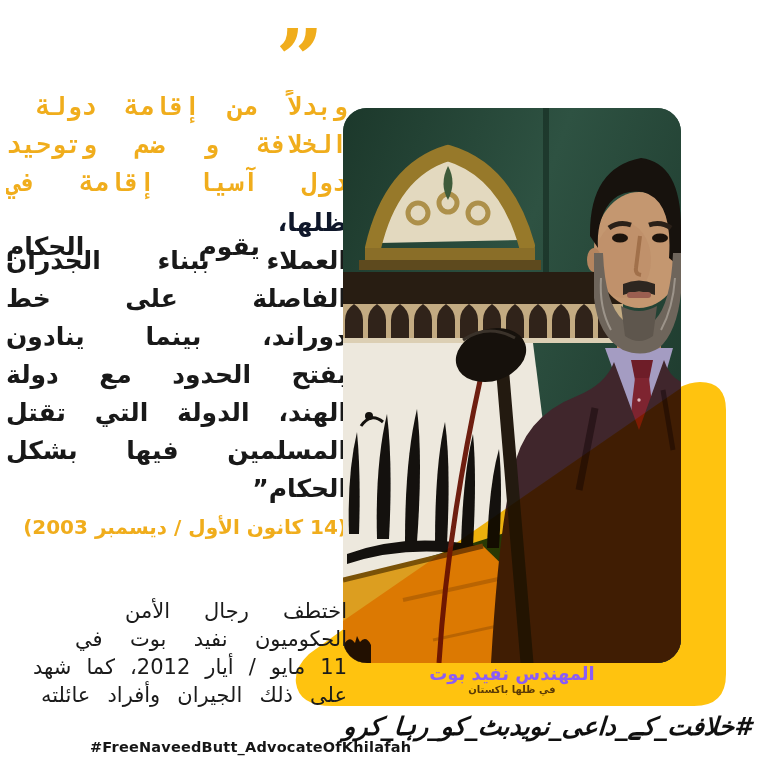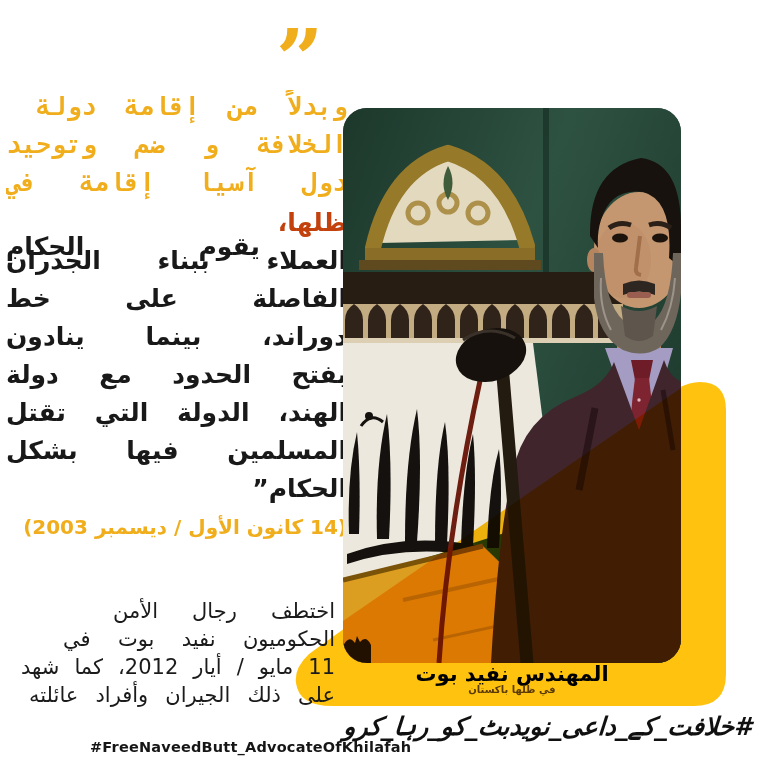--- a/index.html
+++ b/index.html
@@ -20,44 +20,44 @@
     color:#191919;font-weight:bold;
   }
   .qline{
     font-size:25px;line-height:38px;height:38px;overflow:hidden;
     text-align:justify;text-align-last:justify;white-space:nowrap;
   }
   .qline.gold{color:#F0AD1C;font-family:Liberation Mono, monospace;}
   .qline.first{padding-left:30px;}
   .qline.last{text-align-last:right;white-space:normal;}
   .line4{display:flex;direction:rtl;justify-content:space-between;font-size:25px;line-height:38px;height:38px;}
-  .line4 .g4{color:#c2410c;}
+  .line4 .g4{color:#0f172a;}
   .line4 .b4{flex:1 1 auto;display:block;margin-right:18px;color:#191919;
     text-align:justify;text-align-last:justify;margin-top:24px;}
   .date-line{
     position:absolute;left:6px;top:510px;width:341px;direction:rtl;
     color:#F0AD1C;font-weight:bold;font-size:20px;text-align:right;line-height:34px;
   }
   
   .photo-frame{
     position:absolute;left:343px;top:108px;width:338px;height:555px;
     border-radius:24px;overflow:hidden;background:#24443A;
   }
   .photo-frame svg{display:block;}
   
   .caption{
     position:absolute;left:343px;top:664px;width:338px;direction:rtl;
     text-align:center;color:#4A2E04;
   }
-  .caption .c1{font-size:21px;font-weight:bold;line-height:20px;color:#000000;}
+  .caption .c1{font-size:18px;font-weight:bold;line-height:20px;color:#8b5cf6;}
   .caption .c2{font-size:10px;font-weight:bold;line-height:11.5px;color:#5A3A06;}
   .caption .c3{font-size:10px;font-weight:bold;line-height:11.5px;color:#5A3A06;}
   
   .kidnap{
-    position:absolute;left:21px;top:597px;width:314px;direction:rtl;
+    position:absolute;left:33px;top:597px;width:314px;direction:rtl;
     color:#1b1b1b;font-size:21px;
   }
   .kline{
     line-height:28px;height:28px;overflow:hidden;white-space:nowrap;
     text-align:justify;text-align-last:justify;
   }
   .kline:nth-child(1){padding-left:92px;}
   .kline:nth-child(2){padding-left:42px;}
   .kline:nth-child(4){padding-left:8px;}
   

